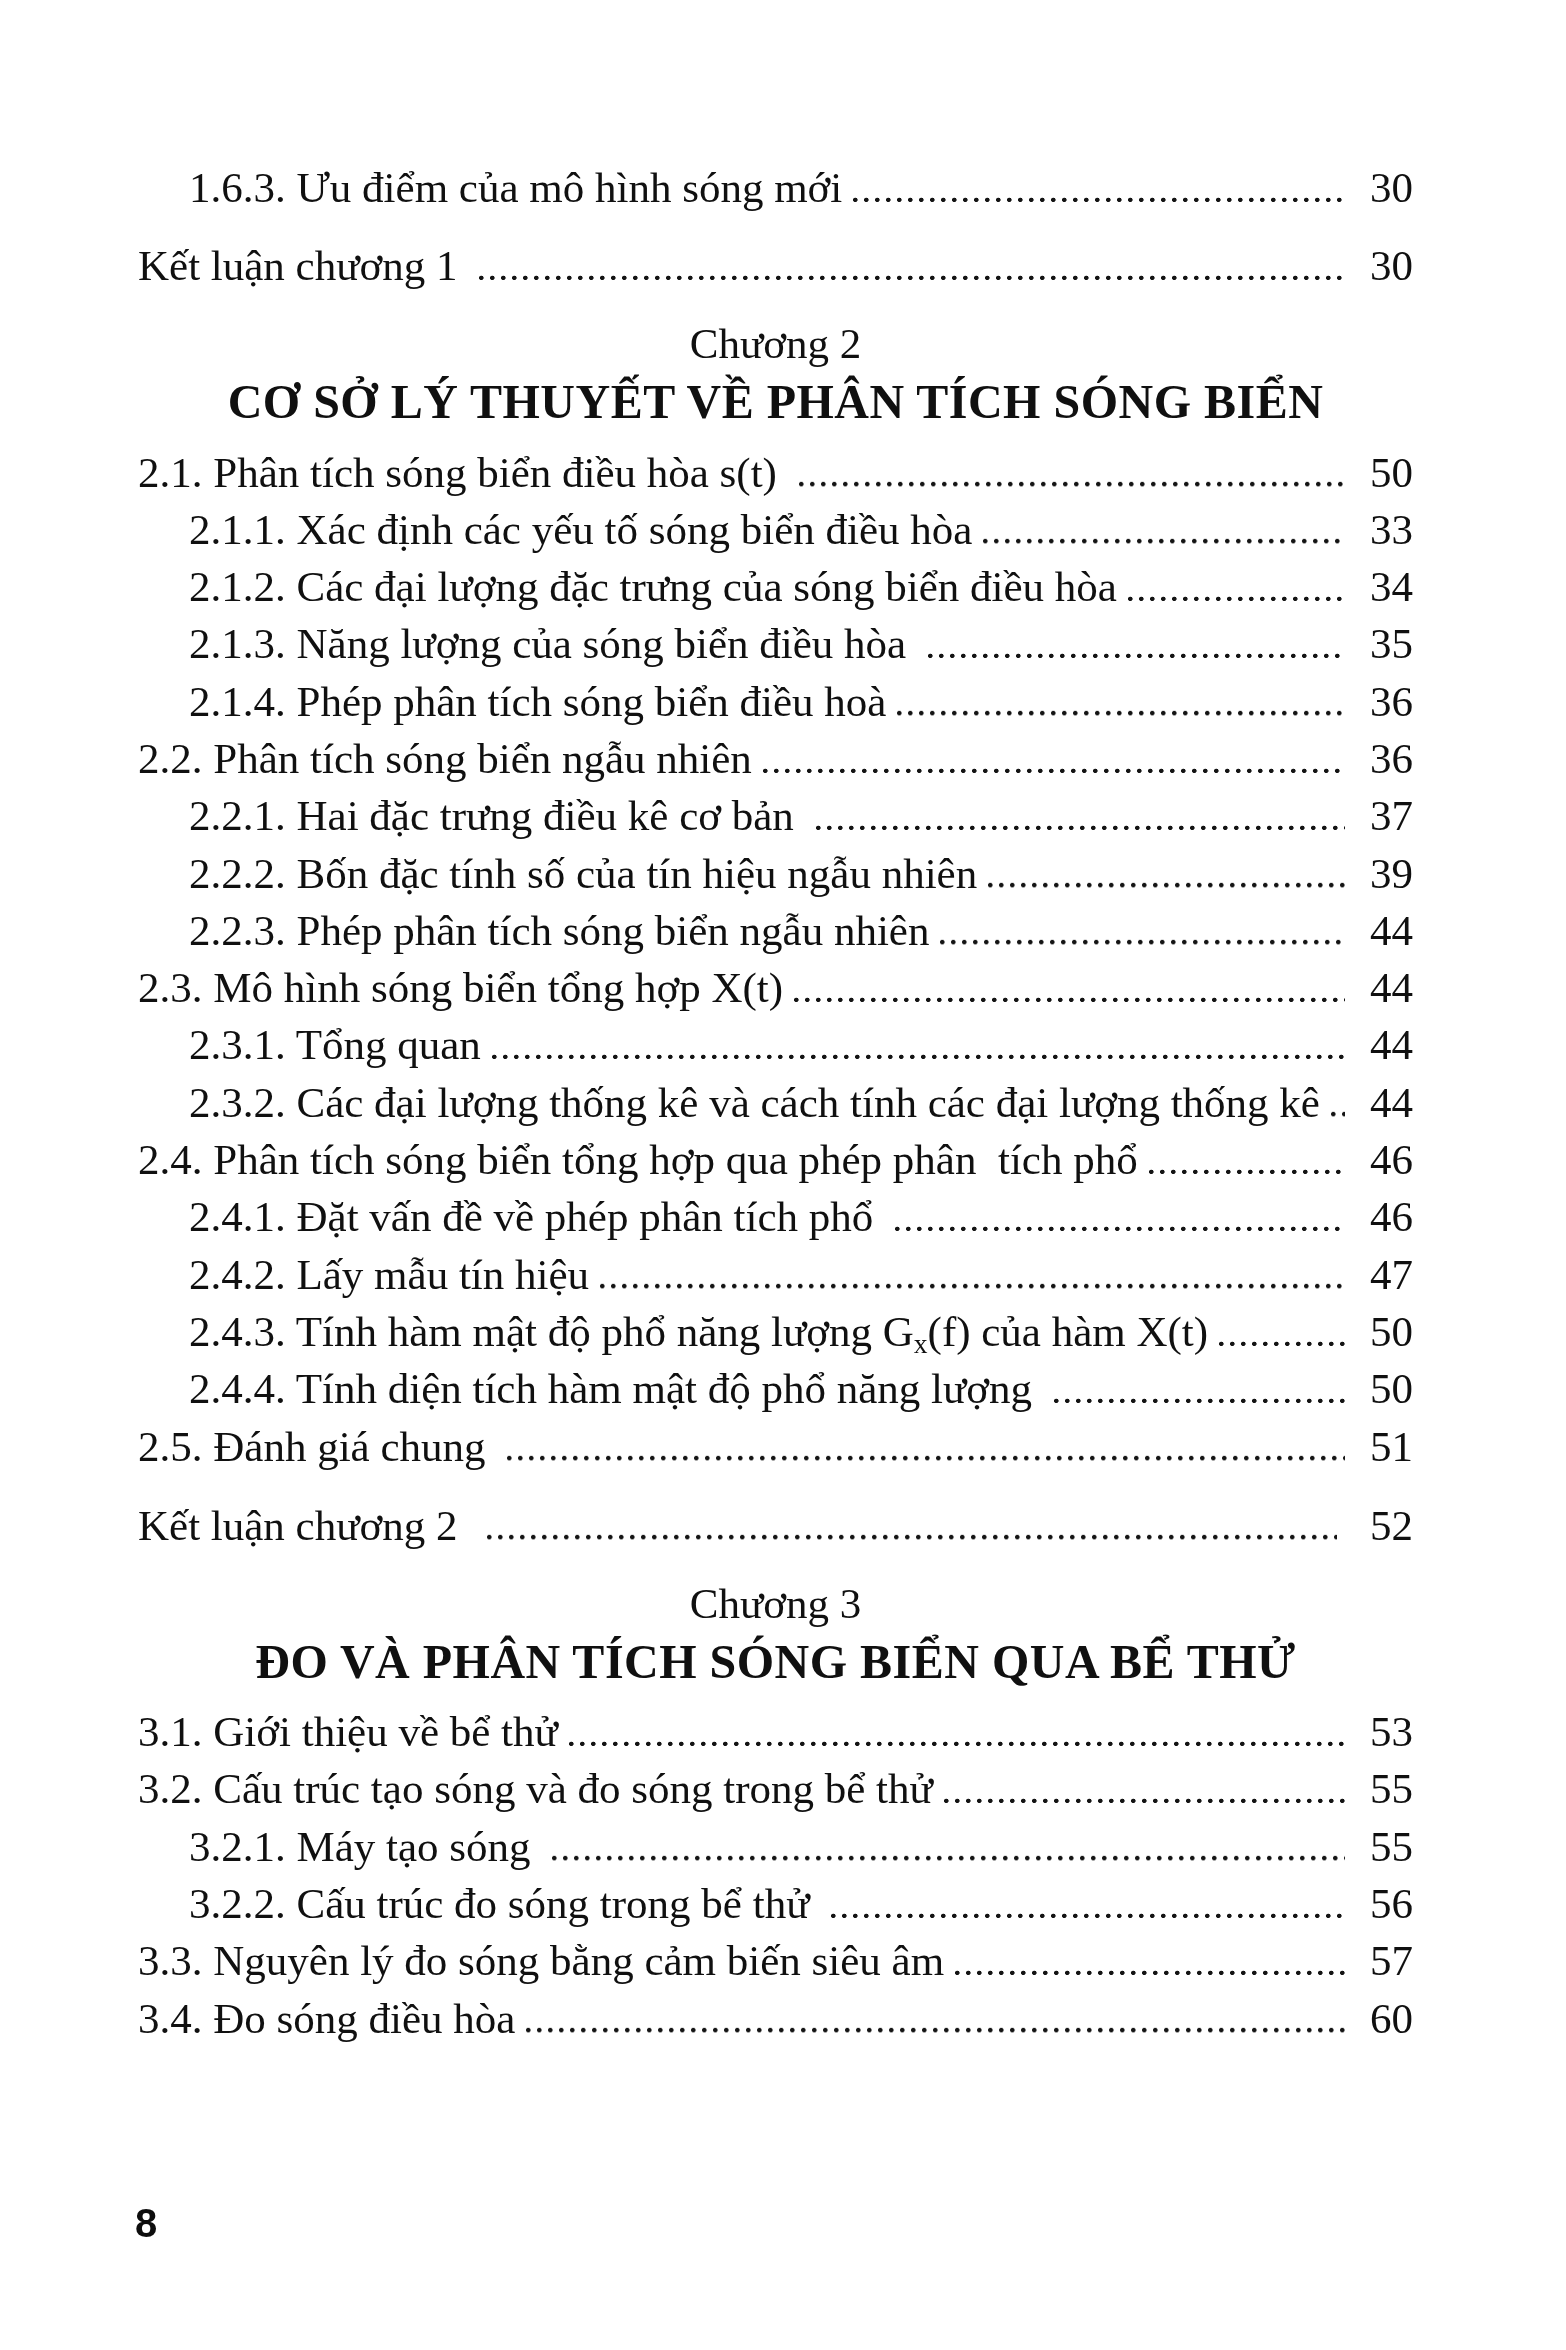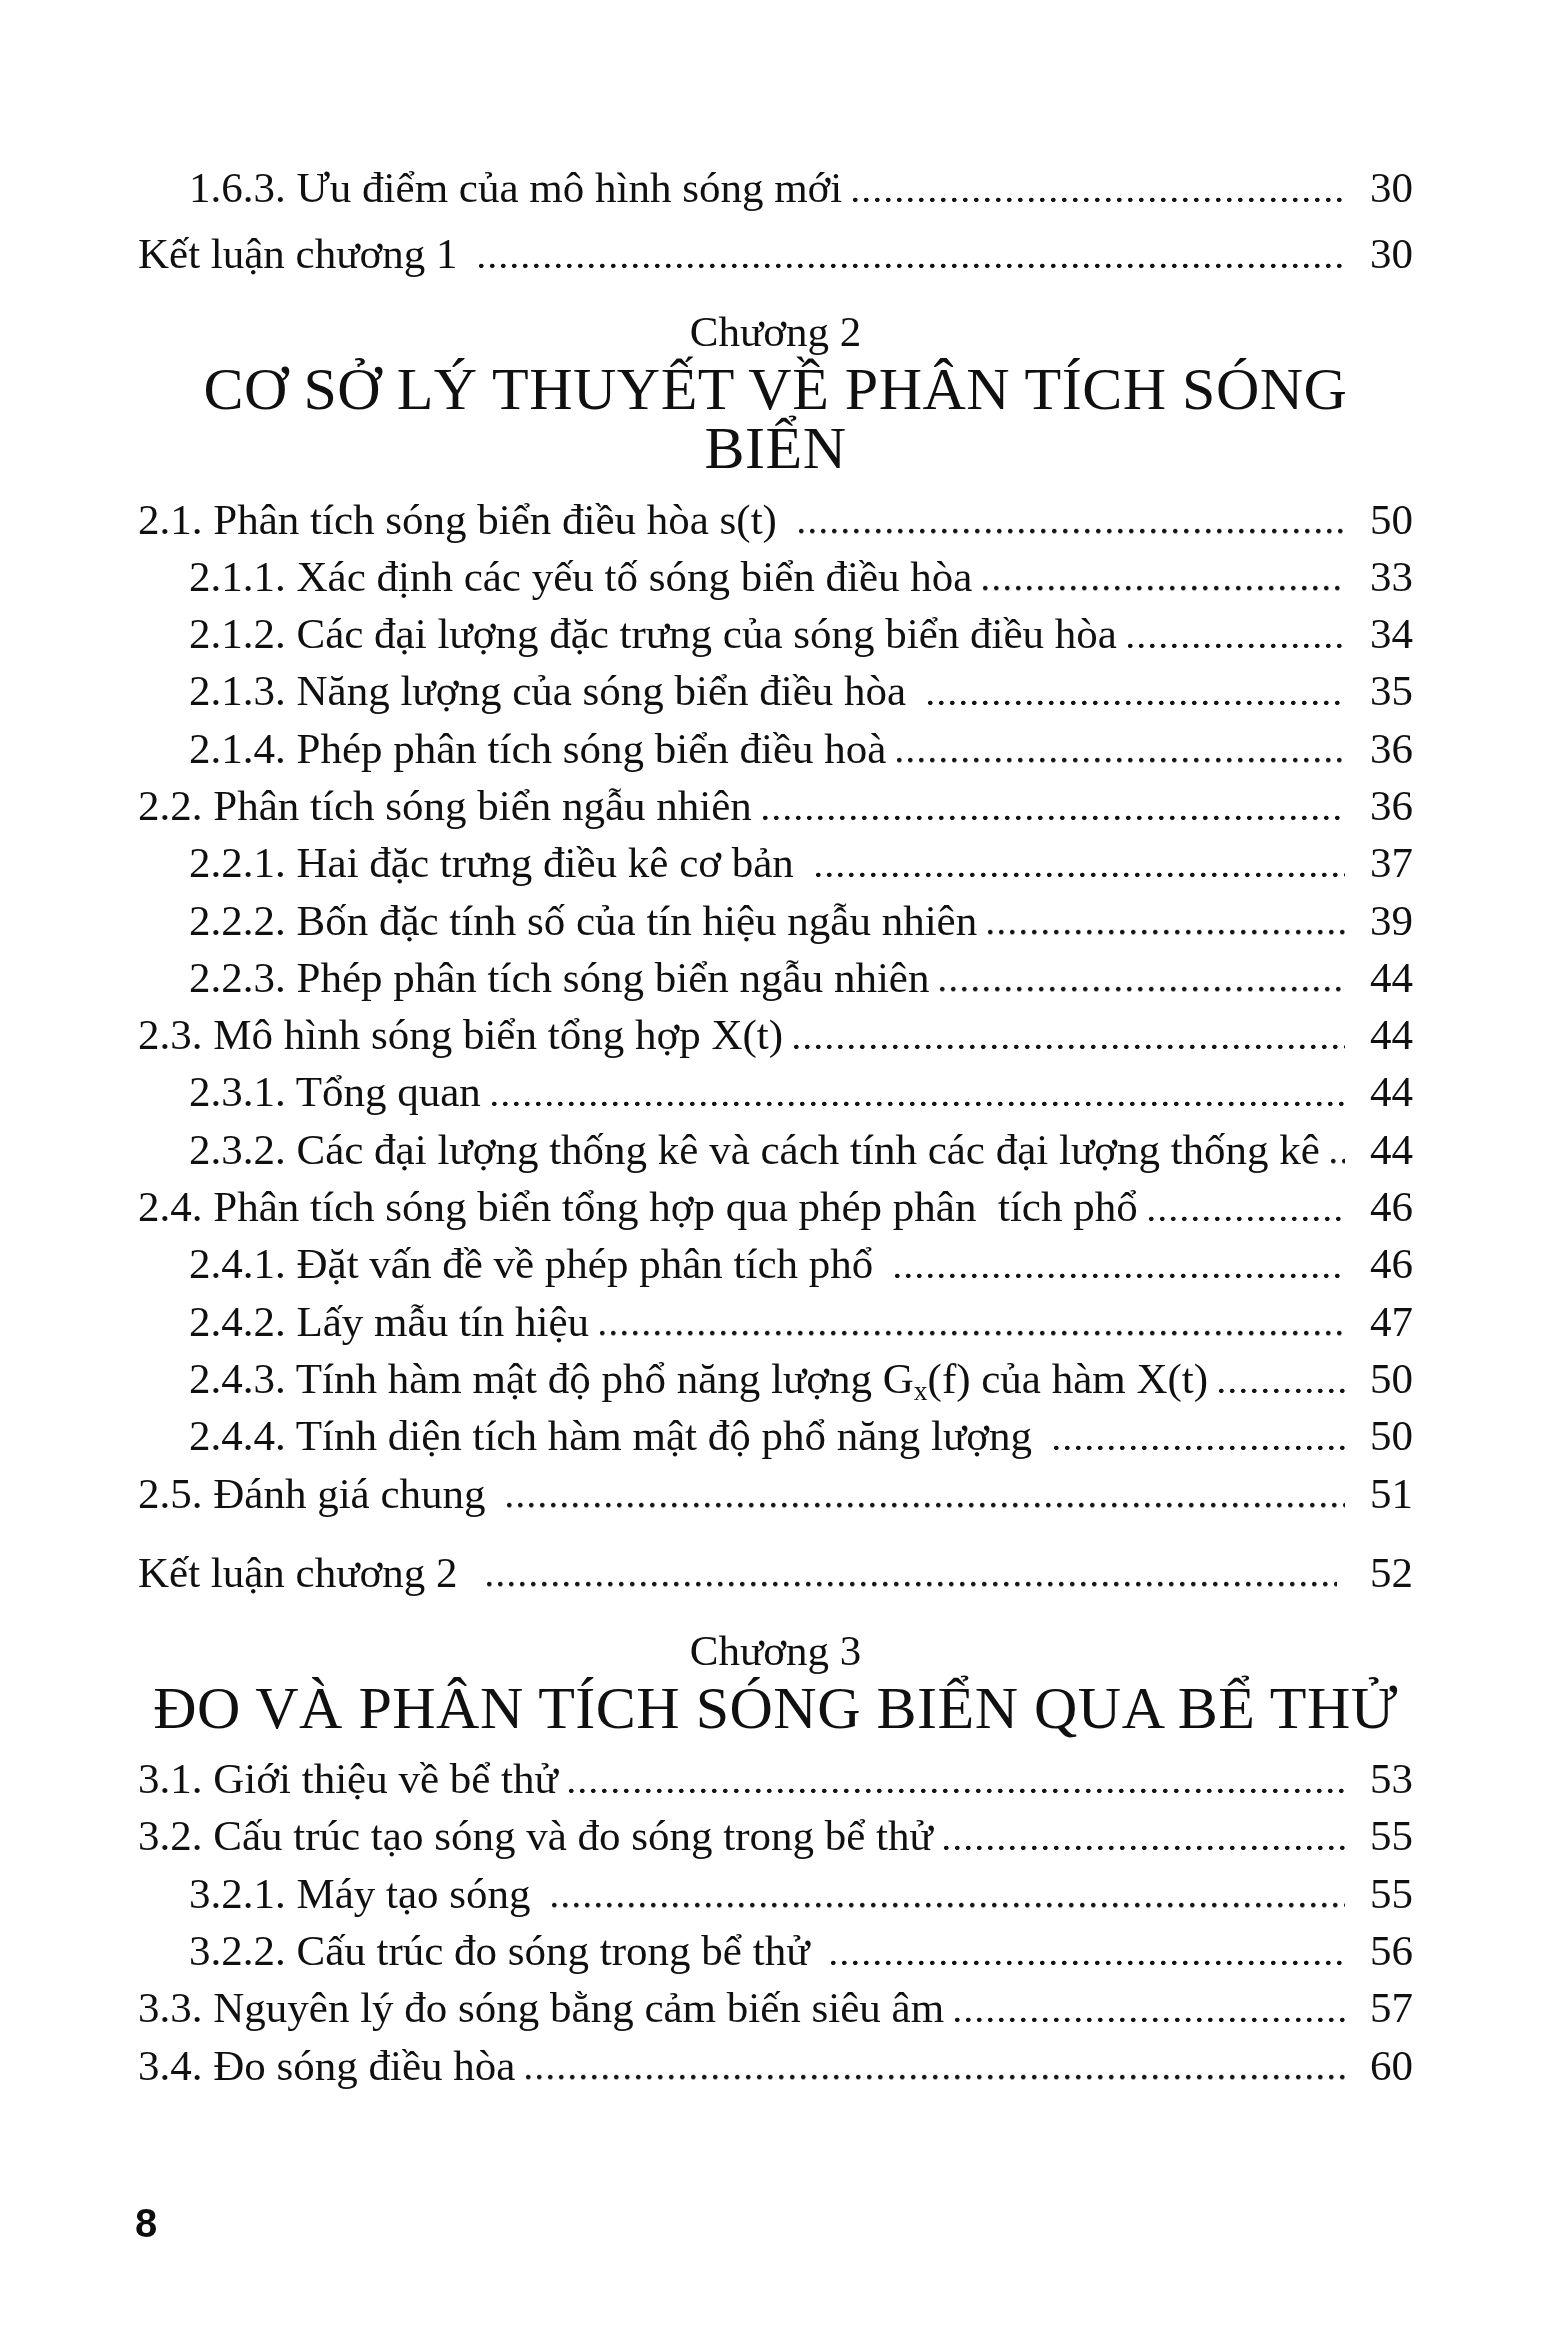--- a/index.html
+++ b/index.html
@@ -27,21 +27,21 @@
   .row {
     display: flex;
     align-items: baseline;
     font-size: 43px;
     line-height: 50px;
     margin-bottom: 7.3px;
     white-space: pre;
   }
   .row.lvl2 { padding-left: 51px; }
   .row.gap-sm { margin-top: 4.6px; }
-  .row.gap-md { margin-top: 16px; justify-content: space-between; }
+  .row.gap-md { margin-top: 28px; justify-content: space-between; }
   .row.gap-lg { margin-top: 29px; gap: 8px; }
   .label { white-space: pre; }
   .label sub {
     font-size: 27.5px;
     line-height: 0;
     vertical-align: -7.3px;
   }
   .dots {
     flex: 1 1 auto;
     min-width: 13px;
@@ -60,23 +60,24 @@
   .chapter {
     text-align: center;
     margin-top: 24px;
     margin-bottom: 16.5px;
   }
   .chapter-title {
     font-size: 43px;
     line-height: 57px;
   }
   .chapter-subtitle {
-    font-size: 60px;
+    font-size: 48px;
     line-height: 59px;
     letter-spacing: 0.5px;
+    font-weight: bold;
   }
   .folio {
     position: absolute;
     left: 135px;
     top: 2202px;
     font-family: "Liberation Sans", "DejaVu Sans", sans-serif;
     font-weight: 700;
     font-size: 40px;
     line-height: 42px;
     color: #0d0d0d;

